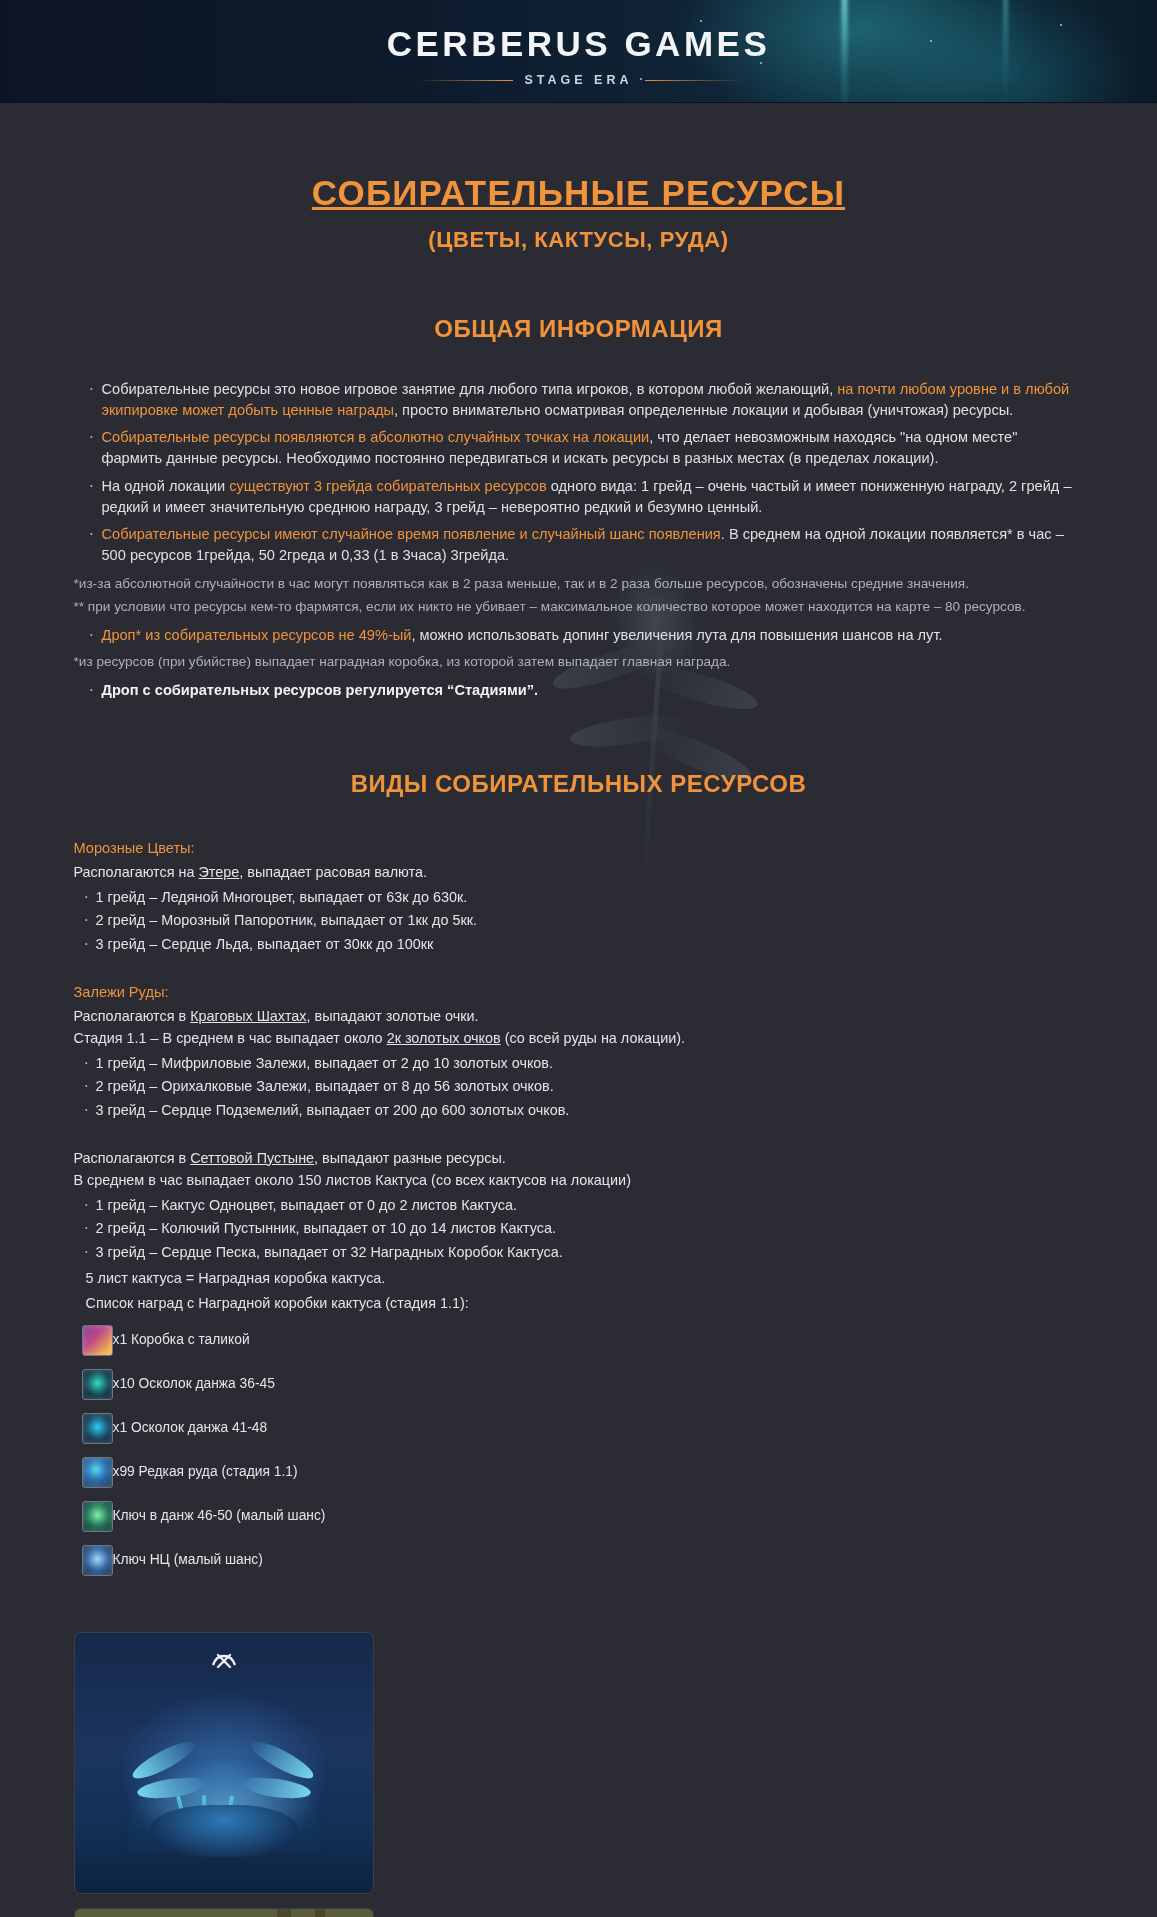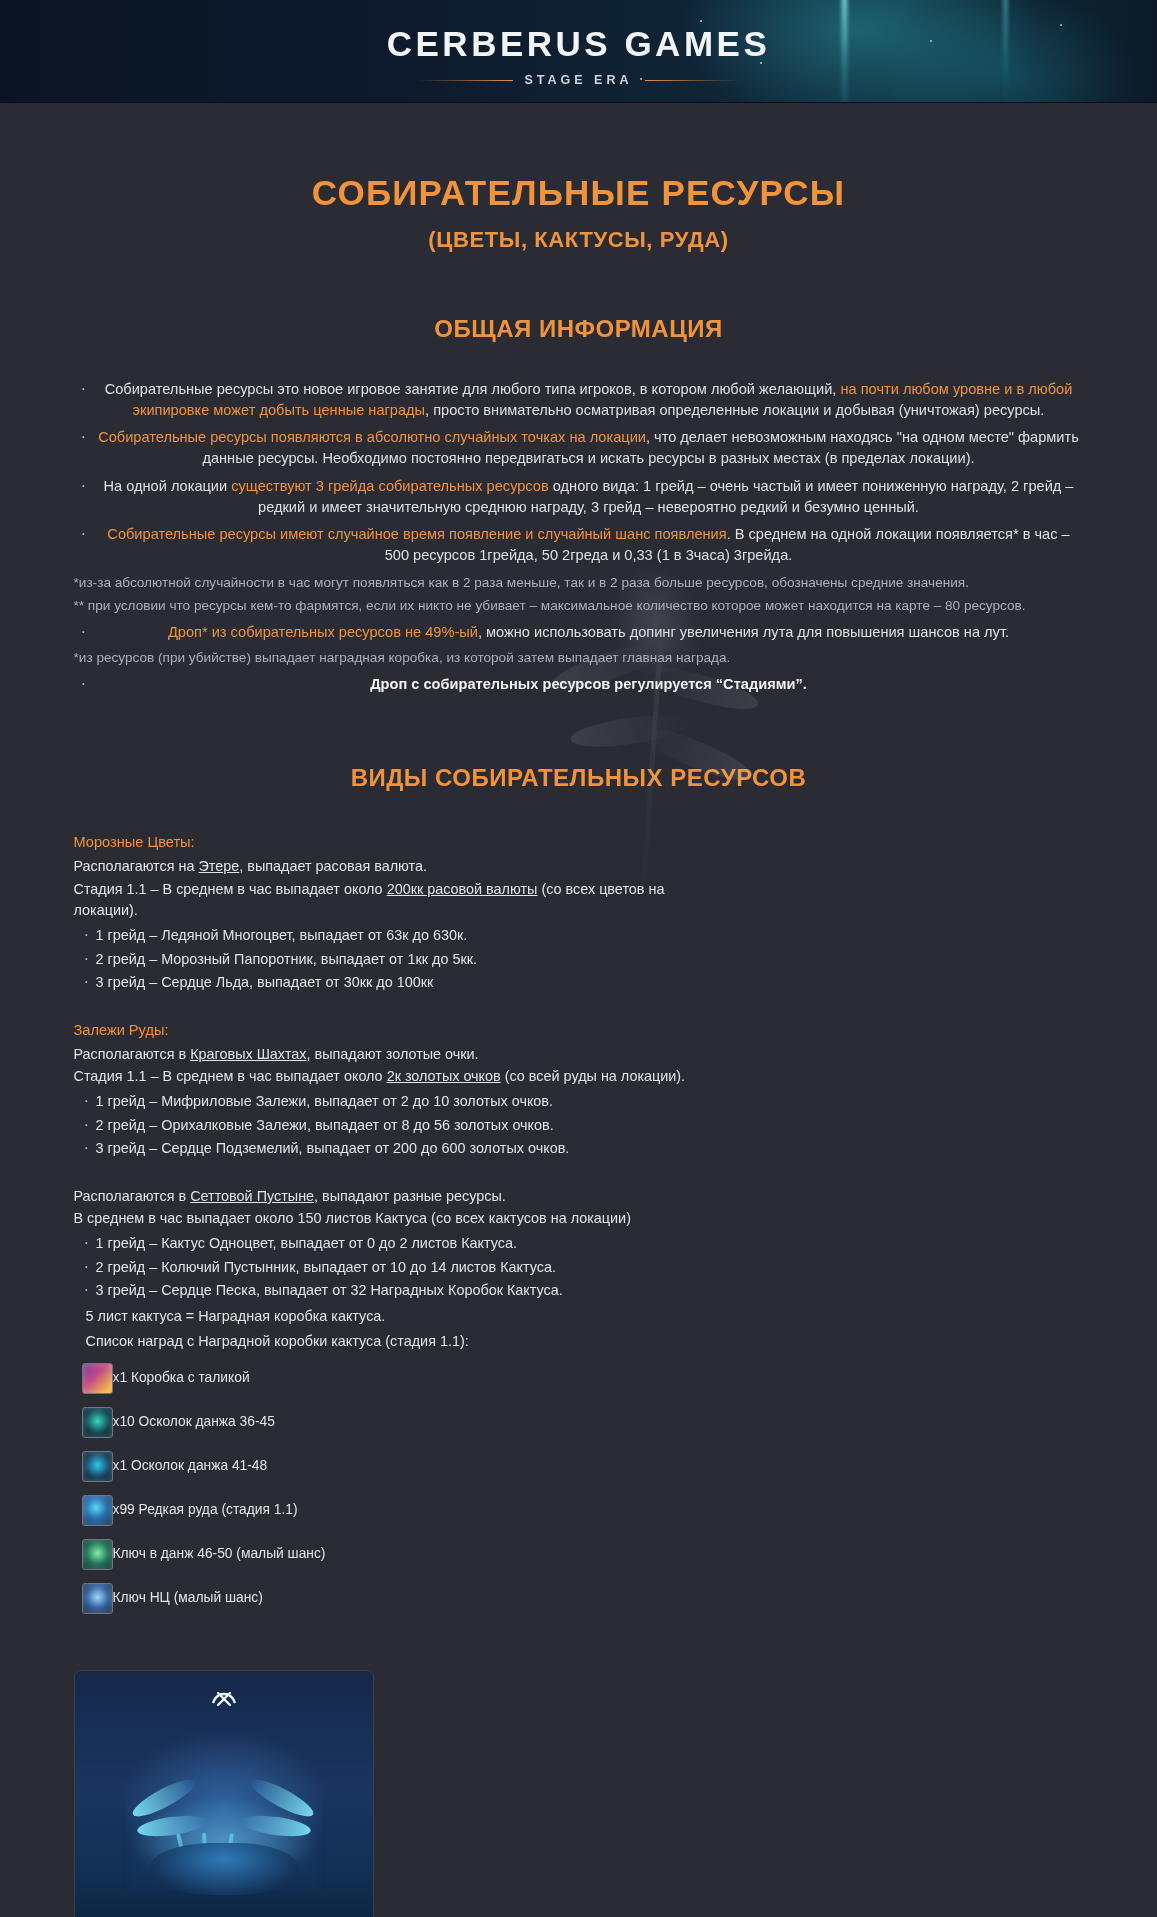--- a/index.html
+++ b/index.html
@@ -95,20 +95,21 @@
     background: linear-gradient(90deg, rgba(190,210,225,0.85), rgba(150,175,195,0.05));
   }
 
   h1.title {
     text-align: center;
     color: #f0933b;
     font-size: 35px;
     letter-spacing: 1.2px;
     font-weight: bold;
     margin: 70px 0 0 0;
+    text-decoration: underline;
   }
   h2.subtitle {
     text-align: center;
     color: #f0933b;
     font-size: 22px;
     font-weight: bold;
     letter-spacing: .6px;
     margin: 14px 0 0 0;
   }
   h3.section {
@@ -121,21 +122,21 @@
   }
   h3.section.wide { margin-top: 70px; }
 
   .info-block {
     position: relative;
     margin: 36px auto 0 auto;
     width: 1010px;
     font-size: 14.6px;
     line-height: 1.42;
   }
-  ul.bullets { list-style: none; margin: 0; padding: 0; text-align: center; }
+  ul.bullets { list-style: none; margin: 8px; padding: 0; }
   ul.bullets > li {
     position: relative;
     padding-left: 20px;
     margin-bottom: 7px;
     color: #dfe0e4;
   }
   ul.bullets > li:before {
     content: "·";
     position: absolute; left: 7px; top: -2px;
     color: #b9bcc4; font-size: 17px;
@@ -373,23 +374,20 @@
   <h3 class="section wide">ВИДЫ СОБИРАТЕЛЬНЫХ РЕСУРСОВ</h3>
 
   <div class="types">
 
     <div class="types-text">
 
       <div class="res-group">
         <div class="res-head">Морозные Цветы:</div>
         <p class="res-line">
           <span>Располагаются на </span><span class="u">Этере</span><span>, выпадает расовая валюта.</span>
-        </p>
-        <p class="res-line">
-          <span>Стадия 1.1 – В среднем в час выпадает около </span><span class="u">200кк расовой валюты</span><span> (со всех цветов на локации).</span>
         </p>
         <ul class="grades">
           <li>1 грейд – Ледяной Многоцвет, выпадает от 63к до 630к.</li>
           <li>2 грейд – Морозный Папоротник, выпадает от 1кк до 5кк.</li>
           <li>3 грейд – Сердце Льда, выпадает от 30кк до 100кк</li>
         </ul>
       </div>
 
       <div class="res-group">
         <div class="res-head">Залежи Руды:</div>

